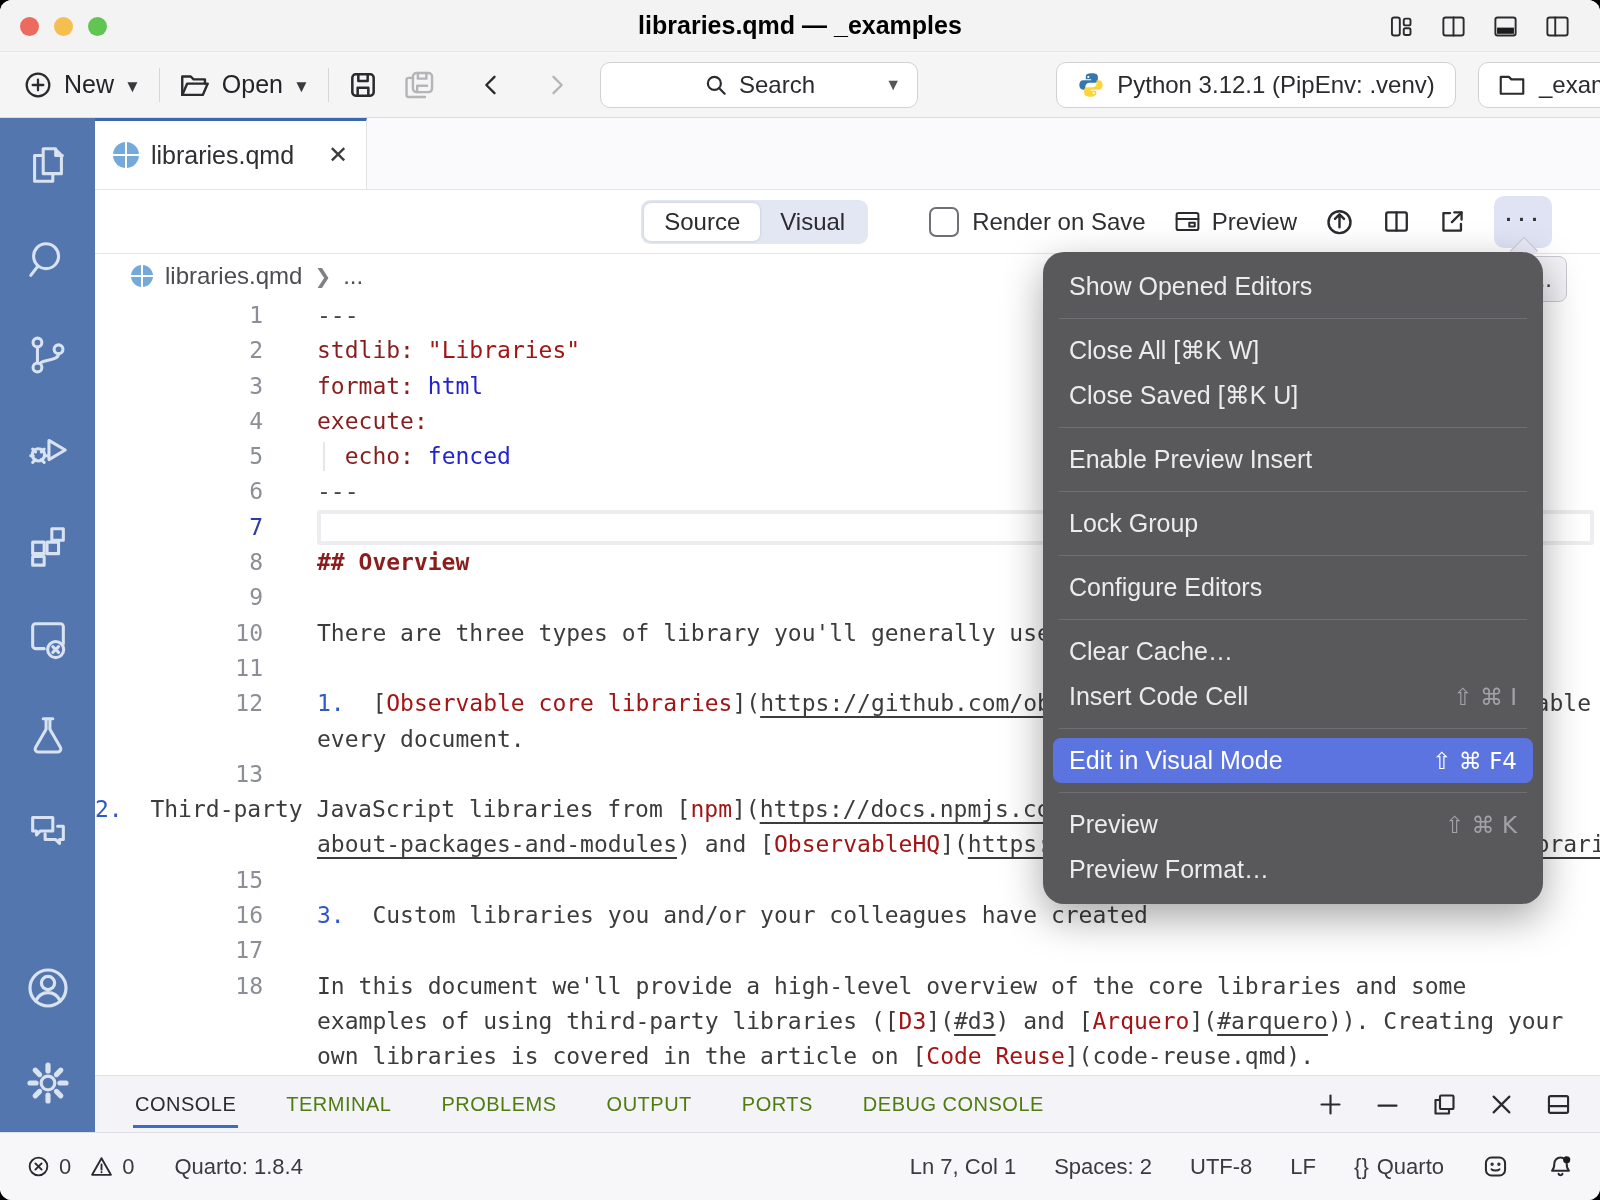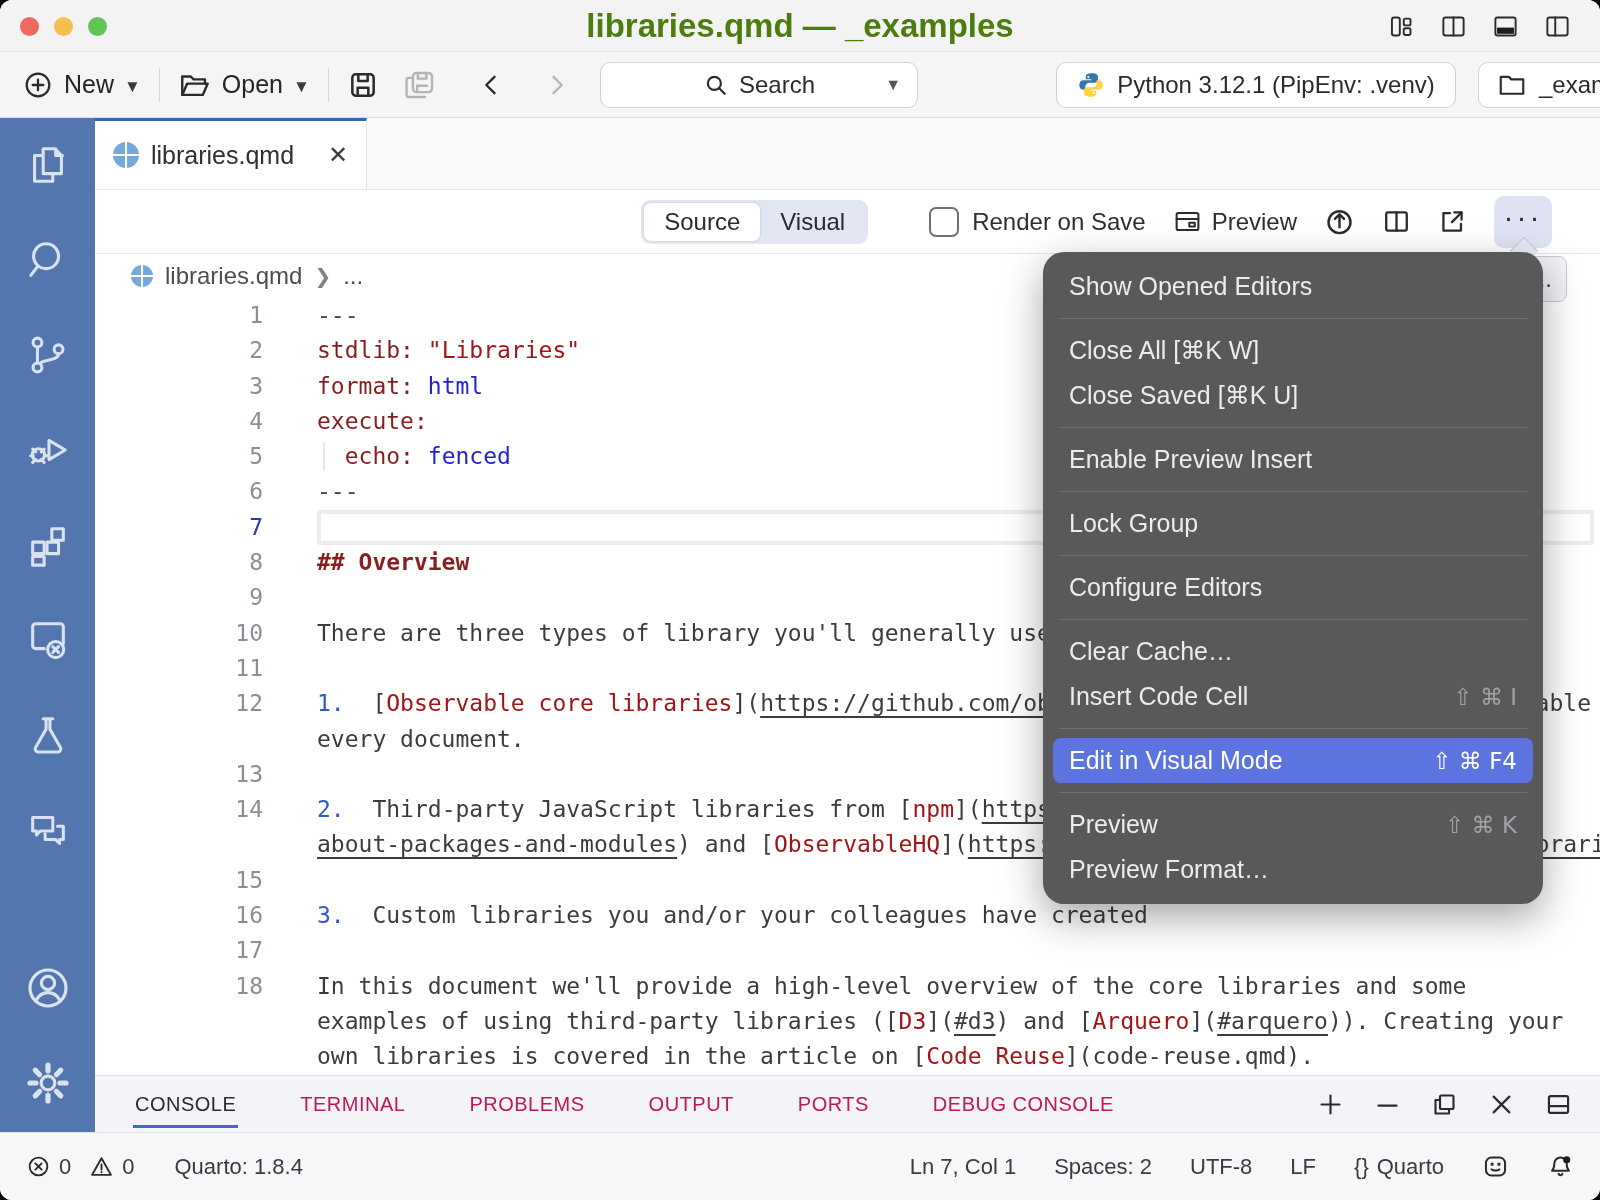--- a/index.html
+++ b/index.html
@@ -7,21 +7,21 @@
   .window{position:relative;width:1600px;height:1200px;background:#fff;border-radius:12px;overflow:hidden;
           font-family:"Liberation Sans","DejaVu Sans",sans-serif;color:#1c1c1e;}
   svg{display:block;}
   .stroke{fill:none;stroke:#2b2b2f;stroke-width:1.7;stroke-linecap:round;stroke-linejoin:round;}
 
   
   .titlebar{height:52px;background:#f4f3f3;border-bottom:1px solid #e7e6e6;position:relative;
             display:flex;align-items:center;justify-content:center;}
   .traffic{position:absolute;left:20px;top:17px;display:flex;gap:15px;}
   .light{width:19px;height:19px;border-radius:50%;}
-  .win-title{font-size:33px;font-weight:700;color:#4d7c0f;}
+  .win-title{font-size:25px;font-weight:700;color:#000000;}
   .winicons{position:absolute;right:28px;top:11px;display:flex;gap:22px;}
   .winicons .wbtn{width:30px;height:30px;display:flex;align-items:center;justify-content:center;}
 
   
   .toolbar{height:66px;background:#f6f5f5;border-bottom:1px solid #dddcdc;position:relative;
            display:flex;align-items:center;padding-left:22px;}
   .tbgroup{display:flex;align-items:center;gap:10px;}
   .tblabel{font-size:25px;color:#242428;}
   .caret-down{font-size:17px;color:#3a3a3e;transform:translateY(2px);}
   .tbdivider{width:1px;height:34px;background:#d7d6d8;margin:0 18px;}
@@ -79,21 +79,21 @@
   .seg-plain{color:#3c3c3c;} .seg-meta{color:#454545;}
   .seg-key{color:#881d1d;} .seg-str{color:#a31515;} .seg-val{color:#2323cf;}
   .seg-num{color:#2e59c7;} .seg-head{color:#8b1d1d;font-weight:bold;}
   .seg-link{color:#a31515;} .seg-url{color:#3c3c3c;text-decoration:underline;text-underline-offset:5px;}
   .currentline{flex:1;border:4px solid #ececf1;border-radius:3px;margin-right:6px;}
   .indentguide{position:absolute;left:228px;top:3px;bottom:3px;border-left:2px solid #e7e7eb;}
 
   
   .panelstrip{height:57px;background:#f4f3f7;border-top:1px solid #e2e1e5;display:flex;align-items:center;
               padding-left:38px;gap:46px;flex:none;}
-  .paneltab{font-size:20px;letter-spacing:.5px;color:#be185d;padding:12px 2px 9px 2px;border-bottom:3px solid transparent;}
+  .paneltab{font-size:20px;letter-spacing:.5px;color:#4d7c0f;padding:12px 2px 9px 2px;border-bottom:3px solid transparent;}
   .paneltab.on{color:#2b2b2f;border-bottom-color:#3b6cc8;}
   .panelicons{margin-left:auto;display:flex;gap:30px;padding-right:28px;align-items:center;}
 
   
   .statusbar{height:68px;background:#f7f6f8;border-top:1px solid #e1e0e4;display:flex;align-items:center;
              padding:0 26px;font-size:22px;color:#3a3a40;gap:14px;}
   .sbitem{display:flex;align-items:center;gap:8px;}
   .sbright{margin-left:auto;display:flex;align-items:center;gap:38px;}
 
   
@@ -400,32 +400,32 @@
           <div class="code-row"><span class="gutter">5</span><span class="indentguide"></span><span class="codetext"><span class="seg-plain">  </span><span class="seg-key">echo:</span><span class="seg-plain"> </span><span class="seg-val">fenced</span></span></div>
           <div class="code-row"><span class="gutter">6</span><span class="codetext"><span class="seg-meta">---</span></span></div>
           <div class="code-row"><span class="gutter active">7</span><span class="currentline"></span></div>
           <div class="code-row"><span class="gutter">8</span><span class="codetext"><span class="seg-head">## Overview</span></span></div>
           <div class="code-row"><span class="gutter">9</span><span class="codetext"></span></div>
           <div class="code-row"><span class="gutter">10</span><span class="codetext"><span class="seg-plain">There are three types of library you'll generally use with Observable:</span></span></div>
           <div class="code-row"><span class="gutter">11</span><span class="codetext"></span></div>
           <div class="code-row"><span class="gutter">12</span><span class="codetext"><span class="seg-num">1.</span><span class="seg-plain">  [</span><span class="seg-link">Observable core libraries</span><span class="seg-plain">](</span><span class="seg-url">https://github.com/observablehq/stdlib</span><span class="seg-plain">) implicitly available in</span></span></div>
           <div class="code-row"><span class="gutter"></span><span class="codetext"><span class="seg-plain">every document.</span></span></div>
           <div class="code-row"><span class="gutter">13</span><span class="codetext"></span></div>
-          <div class="code-row"><span class="gutter">14</span><span class="codetext"><span class="seg-num">2.</span><span class="seg-plain">  Third-party JavaScript libraries from [</span><span class="seg-link">npm</span><span class="seg-plain">](</span><span class="seg-url">https://docs.npmjs.com/</span></span></div>
+          <div class="code-row"><span class="codetext"><span class="seg-num">2.</span><span class="seg-plain">  Third-party JavaScript libraries from [</span><span class="seg-link">npm</span><span class="seg-plain">](</span><span class="seg-url">https://docs.npmjs.com/</span></span></div>
           <div class="code-row"><span class="gutter"></span><span class="codetext"><span class="seg-url">about-packages-and-modules</span><span class="seg-plain">) and [</span><span class="seg-link">ObservableHQ</span><span class="seg-plain">](</span><span class="seg-url">https://observablehq.com/@observablehq/libraries</span></span></div>
           <div class="code-row"><span class="gutter">15</span><span class="codetext"></span></div>
           <div class="code-row"><span class="gutter">16</span><span class="codetext"><span class="seg-num">3.</span><span class="seg-plain">  Custom libraries you and/or your colleagues have created</span></span></div>
           <div class="code-row"><span class="gutter">17</span><span class="codetext"></span></div>
           <div class="code-row"><span class="gutter">18</span><span class="codetext"><span class="seg-plain">In this document we'll provide a high-level overview of the core libraries and some</span></span></div>
           <div class="code-row"><span class="gutter"></span><span class="codetext"><span class="seg-plain">examples of using third-party libraries ([</span><span class="seg-link">D3</span><span class="seg-plain">](</span><span class="seg-url">#d3</span><span class="seg-plain">) and [</span><span class="seg-link">Arquero</span><span class="seg-plain">](</span><span class="seg-url">#arquero</span><span class="seg-plain">)). Creating your</span></span></div>
           <div class="code-row"><span class="gutter"></span><span class="codetext"><span class="seg-plain">own libraries is covered in the article on [</span><span class="seg-link">Code Reuse</span><span class="seg-plain">](</span><span class="seg-plain">code-reuse.qmd</span><span class="seg-plain">).</span></span></div>
         </div>
 
       <div class="panelstrip">
-        <span id="paneltabs" style="display:flex;gap:60px;align-items:flex-start;">
+        <span id="paneltabs" style="display:flex;gap:46px;align-items:flex-start;">
             <span class="paneltab on">CONSOLE</span>
             <span class="paneltab">TERMINAL</span>
             <span class="paneltab">PROBLEMS</span>
             <span class="paneltab">OUTPUT</span>
             <span class="paneltab">PORTS</span>
             <span class="paneltab">DEBUG CONSOLE</span>
           </span>
         <div class="panelicons">
           <span>
               <svg width="27" height="27" viewBox="0 0 24 24">

